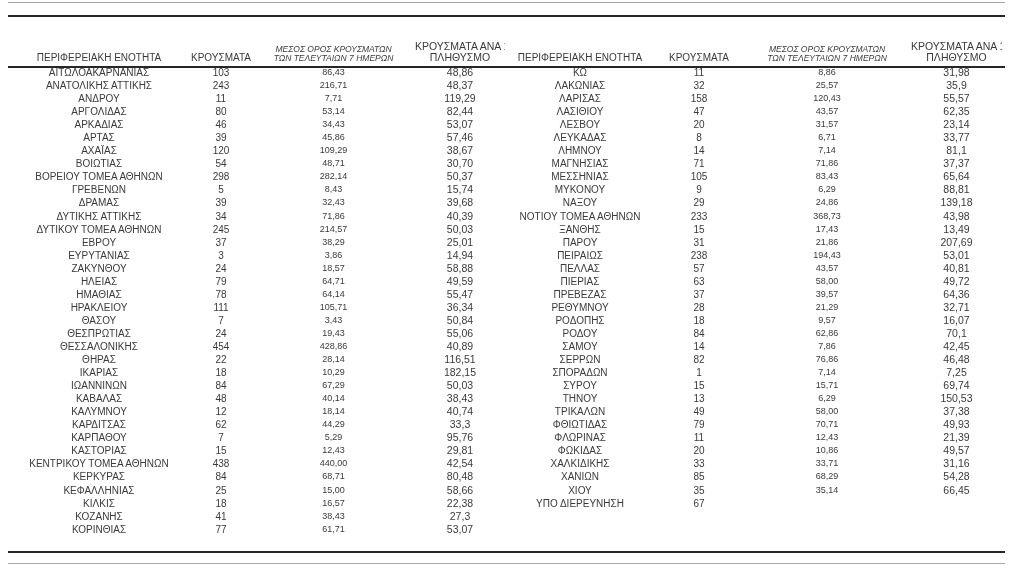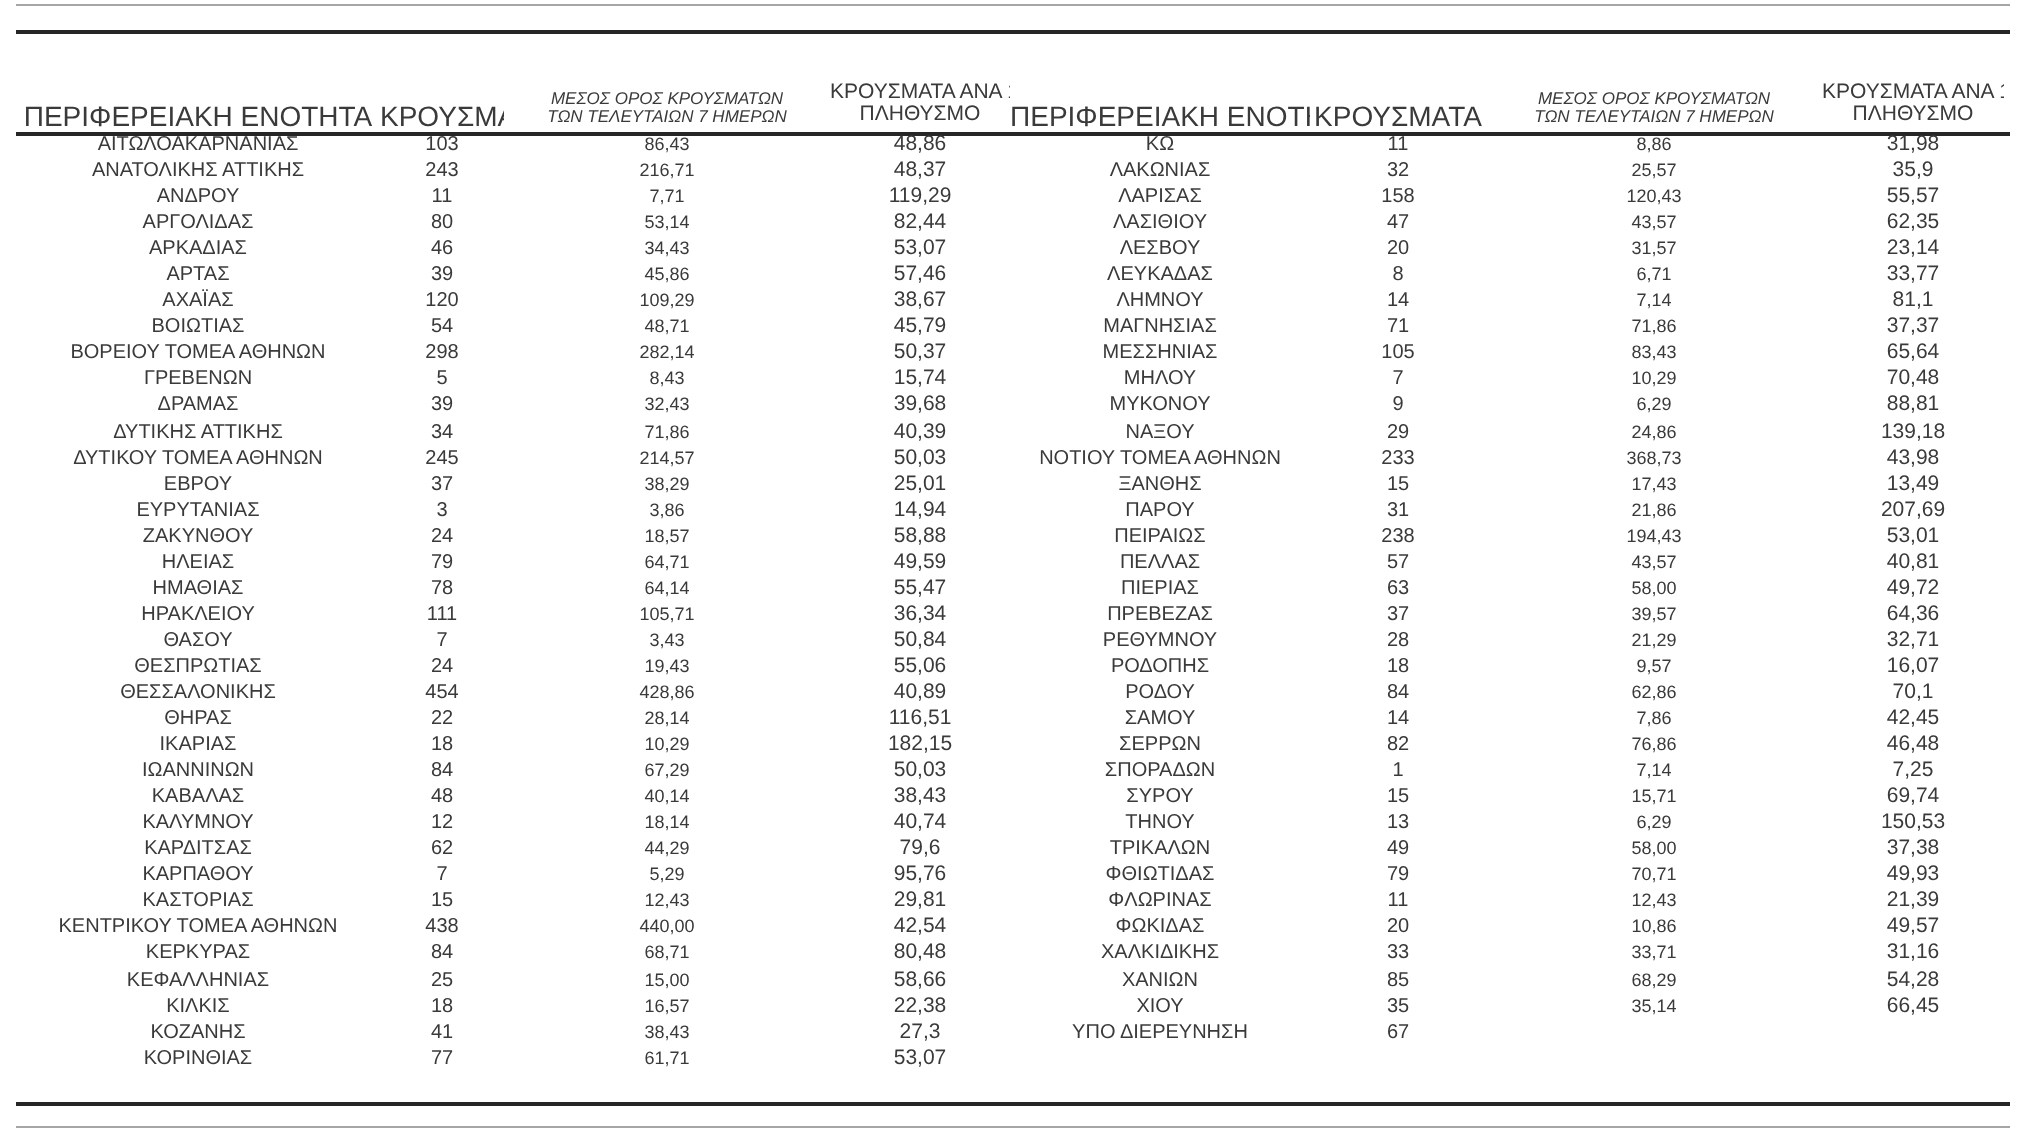--- a/index.html
+++ b/index.html
@@ -9,21 +9,21 @@
   .rule-top-light{top:2px;height:1px;background:#a6a6a6;}
   .rule-top-dark{top:15px;height:2px;background:#262626;}
   .rule-header{top:66px;height:2px;background:#262626;}
   .rule-bottom-dark{top:551px;height:2px;background:#262626;}
   .rule-bottom-light{top:563px;height:1px;background:#a6a6a6;}
   .tables{position:absolute;left:8px;top:36px;display:flex;}
   table.t{border-collapse:collapse;table-layout:fixed;width:497px;align-self:flex-start;}
   table.t th, table.t td{padding:0;margin:0;text-align:center;font-weight:normal;
         white-space:nowrap;overflow:hidden;}
   table.t thead tr{height:30px;}
-  table.t th{vertical-align:bottom;padding-bottom:3px;font-size:14px;line-height:10.5px;}
+  table.t th{vertical-align:bottom;padding-bottom:3px;font-size:10px;line-height:10.5px;}
   table.t th:nth-child(3){font-size:8.5px;line-height:9px;font-style:italic;}
   table.t th:nth-child(4){font-size:10.5px;line-height:11px;}
   table.t td{height:13.05px;line-height:13.05px;font-size:10px;vertical-align:middle;}
   table.t td:nth-child(3){font-size:9px;}
   table.t td:nth-child(4){font-size:10.5px;}
 </style>
 </head>
 <body>
 
 <div class="page">
@@ -97,21 +97,21 @@
           <tr>
             <td>ΑΧΑΪΑΣ</td>
             <td>120</td>
             <td>109,29</td>
             <td>38,67</td>
           </tr>
           <tr>
             <td>ΒΟΙΩΤΙΑΣ</td>
             <td>54</td>
             <td>48,71</td>
-            <td>45,79</td>
+            <td>30,70</td>
           </tr>
           <tr>
             <td>ΒΟΡΕΙΟΥ ΤΟΜΕΑ ΑΘΗΝΩΝ</td>
             <td>298</td>
             <td>282,14</td>
             <td>50,37</td>
           </tr>
           <tr>
             <td>ΓΡΕΒΕΝΩΝ</td>
             <td>5</td>
@@ -217,21 +217,21 @@
           <tr>
             <td>ΚΑΛΥΜΝΟΥ</td>
             <td>12</td>
             <td>18,14</td>
             <td>40,74</td>
           </tr>
           <tr>
             <td>ΚΑΡΔΙΤΣΑΣ</td>
             <td>62</td>
             <td>44,29</td>
-            <td>79,6</td>
+            <td>33,3</td>
           </tr>
           <tr>
             <td>ΚΑΡΠΑΘΟΥ</td>
             <td>7</td>
             <td>5,29</td>
             <td>95,76</td>
           </tr>
           <tr>
             <td>ΚΑΣΤΟΡΙΑΣ</td>
             <td>15</td>
@@ -347,26 +347,20 @@
             <td>71,86</td>
             <td>37,37</td>
           </tr>
           <tr>
             <td>ΜΕΣΣΗΝΙΑΣ</td>
             <td>105</td>
             <td>83,43</td>
             <td>65,64</td>
           </tr>
           <tr>
-            <td>ΜΗΛΟΥ</td>
-            <td>7</td>
-            <td>10,29</td>
-            <td>70,48</td>
-          </tr>
-          <tr>
             <td>ΜΥΚΟΝΟΥ</td>
             <td>9</td>
             <td>6,29</td>
             <td>88,81</td>
           </tr>
           <tr>
             <td>ΝΑΞΟΥ</td>
             <td>29</td>
             <td>24,86</td>
             <td>139,18</td>

